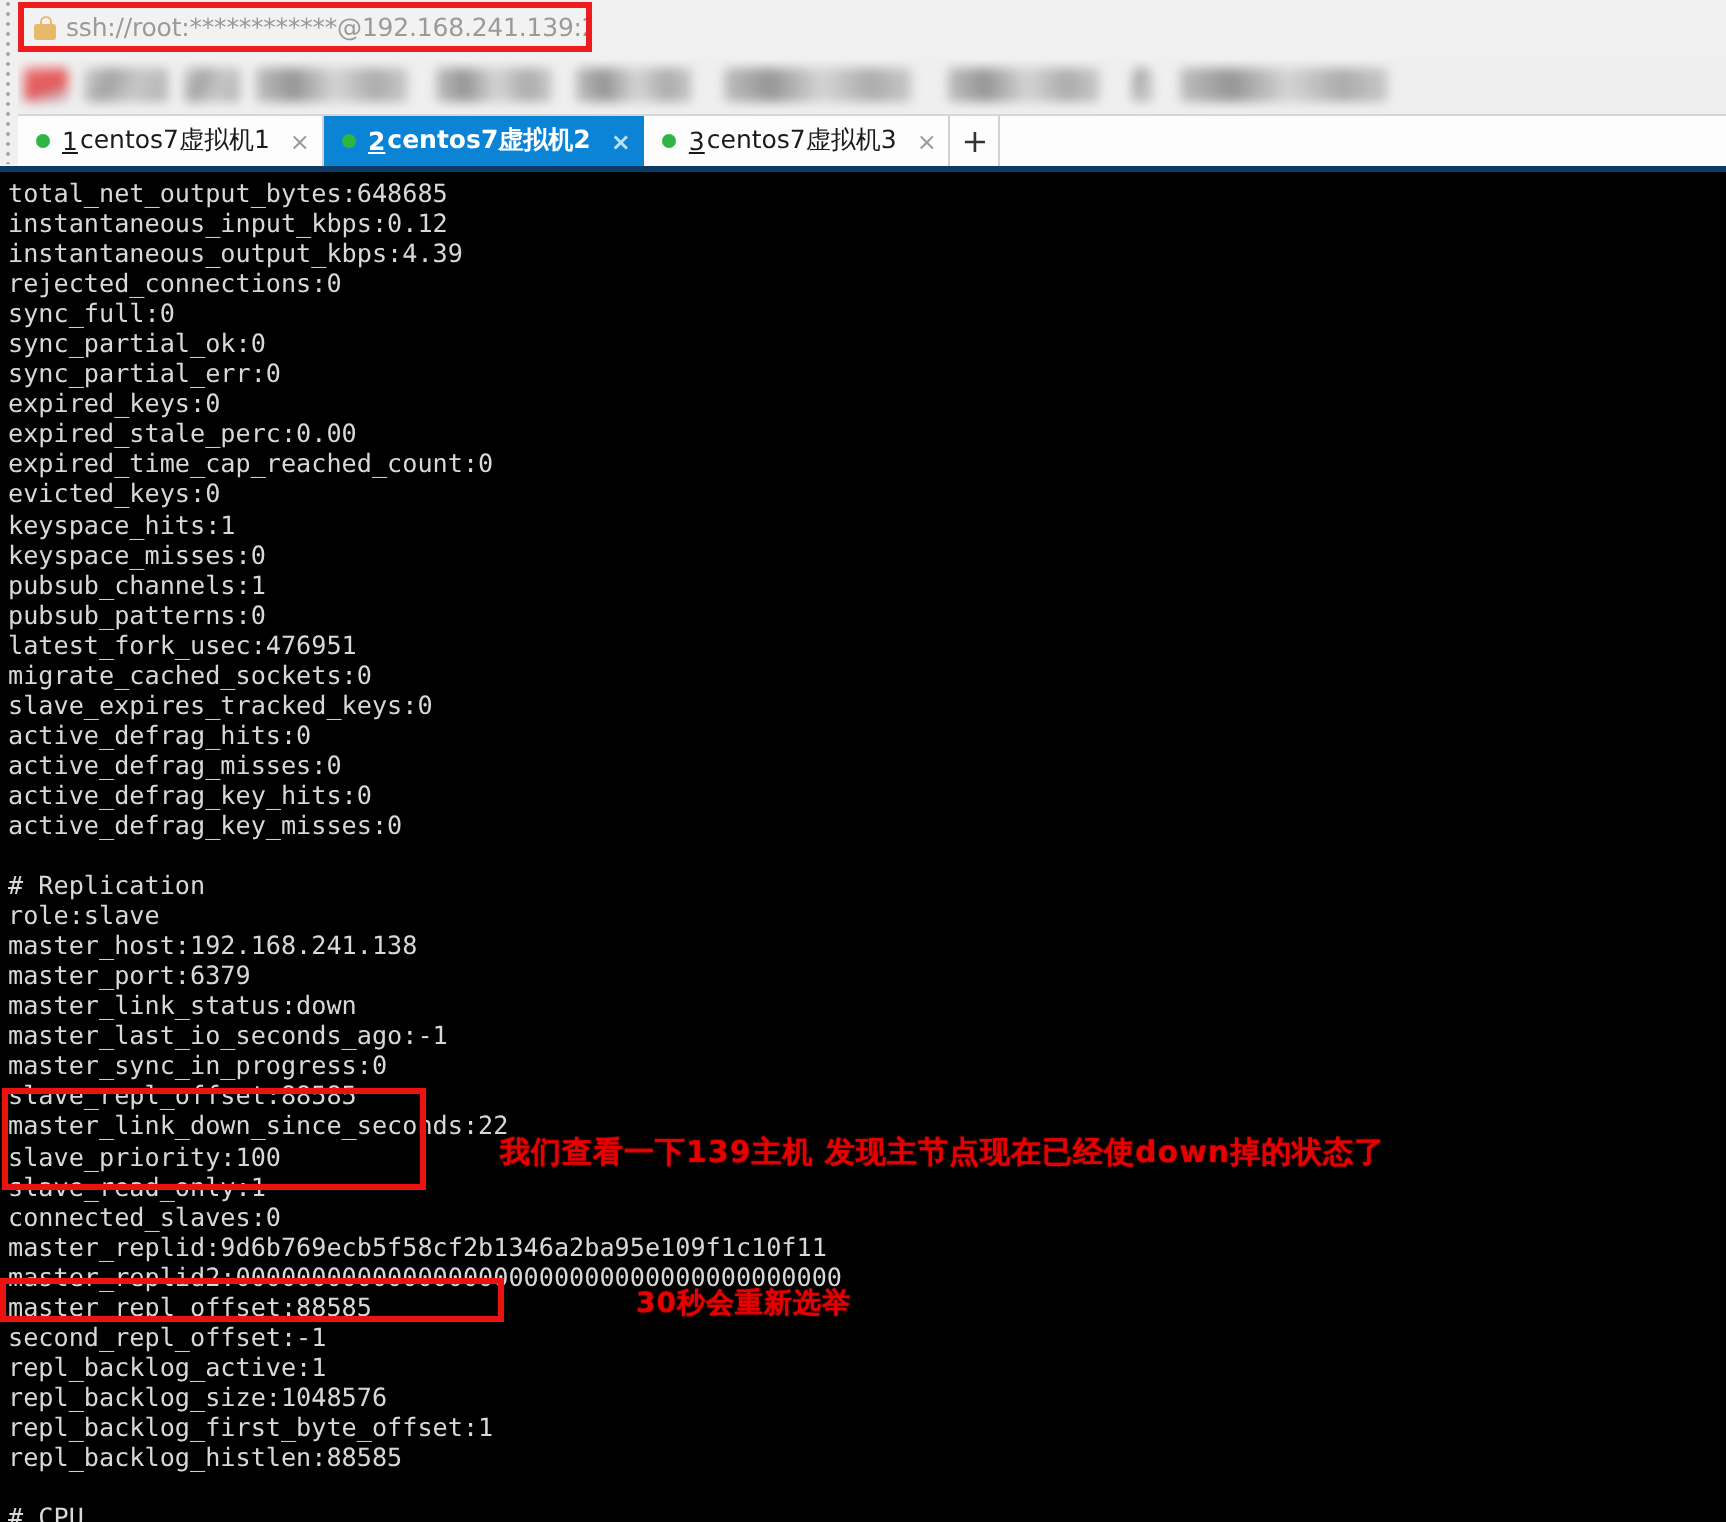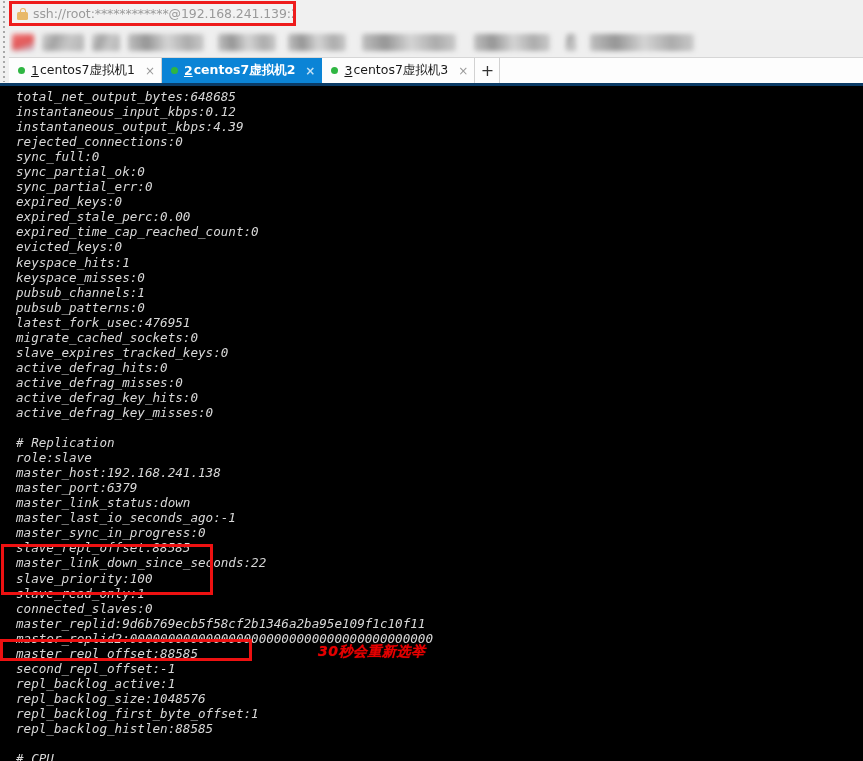--- a/index.html
+++ b/index.html
@@ -184,22 +184,21 @@
     flex: 1 1 auto;
     background: #fdfdfd;
   }
 
   
   .terminal {
     flex: 1 1 auto;
     background: #000000;
     position: relative;
     overflow: hidden;
-    padding: 3px 0 0 16px;
-    font-style: italic;
+    padding: 3px 0 0 4px;
   }
   .term-lines {
     font-family: "DejaVu Sans Mono", monospace;
     font-size: 12.6px;
     line-height: 15.05px;
     color: #d8d8d8;
     white-space: pre;
     letter-spacing: 0px;
   }
   .term-lines .line { height: 15.05px; }
@@ -284,17 +283,18 @@
     <div class="tab-add">+</div>
     <div class="tabstrip-filler"></div>
   </div>
 
   <div class="terminal">
     <div class="term-lines" id="term-lines"><div class="line">total_net_output_bytes:648685</div><div class="line">instantaneous_input_kbps:0.12</div><div class="line">instantaneous_output_kbps:4.39</div><div class="line">rejected_connections:0</div><div class="line">sync_full:0</div><div class="line">sync_partial_ok:0</div><div class="line">sync_partial_err:0</div><div class="line">expired_keys:0</div><div class="line">expired_stale_perc:0.00</div><div class="line">expired_time_cap_reached_count:0</div><div class="line">evicted_keys:0</div><div class="line">keyspace_hits:1</div><div class="line">keyspace_misses:0</div><div class="line">pubsub_channels:1</div><div class="line">pubsub_patterns:0</div><div class="line">latest_fork_usec:476951</div><div class="line">migrate_cached_sockets:0</div><div class="line">slave_expires_tracked_keys:0</div><div class="line">active_defrag_hits:0</div><div class="line">active_defrag_misses:0</div><div class="line">active_defrag_key_hits:0</div><div class="line">active_defrag_key_misses:0</div><div class="line blank">&nbsp;</div><div class="line"># Replication</div><div class="line">role:slave</div><div class="line">master_host:192.168.241.138</div><div class="line">master_port:6379</div><div class="line">master_link_status:down</div><div class="line">master_last_io_seconds_ago:-1</div><div class="line">master_sync_in_progress:0</div><div class="line">slave_repl_offset:88585</div><div class="line">master_link_down_since_seconds:22</div><div class="line">slave_priority:100</div><div class="line">slave_read_only:1</div><div class="line">connected_slaves:0</div><div class="line">master_replid:9d6b769ecb5f58cf2b1346a2ba95e109f1c10f11</div><div class="line">master_replid2:0000000000000000000000000000000000000000</div><div class="line">master_repl_offset:88585</div><div class="line">second_repl_offset:-1</div><div class="line">repl_backlog_active:1</div><div class="line">repl_backlog_size:1048576</div><div class="line">repl_backlog_first_byte_offset:1</div><div class="line">repl_backlog_histlen:88585</div><div class="line blank">&nbsp;</div><div class="line"># CPU</div></div>
 
     <div class="hl-box" id="hl-master-info"></div>
     <div class="hl-box" id="hl-link-down"></div>
 
+    <div class="annot" id="annot-1">我们查看一下139主机  发现主节点现在已经使down掉的状态了</div>
     <div class="annot" id="annot-2">30秒会重新选举</div>
 
   </div>
 
 </div>
 
 </body></html>

